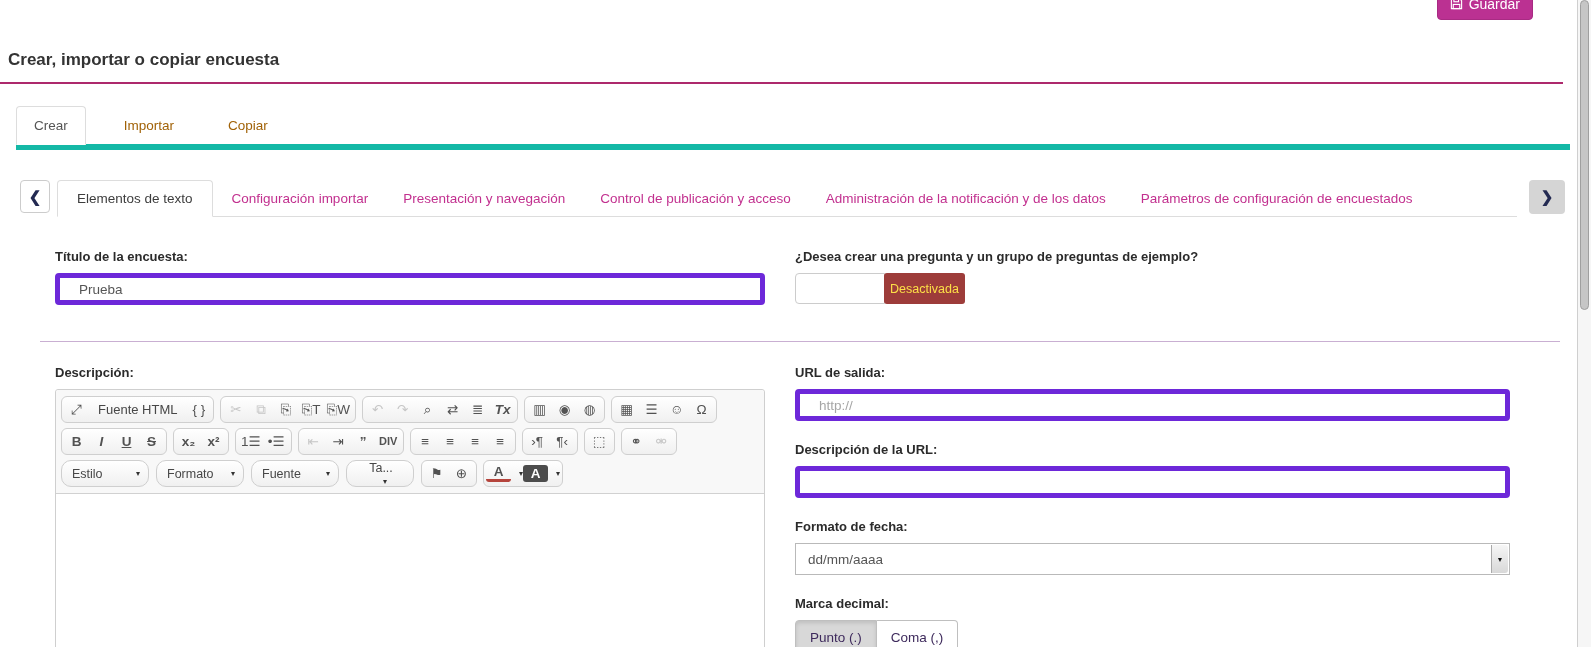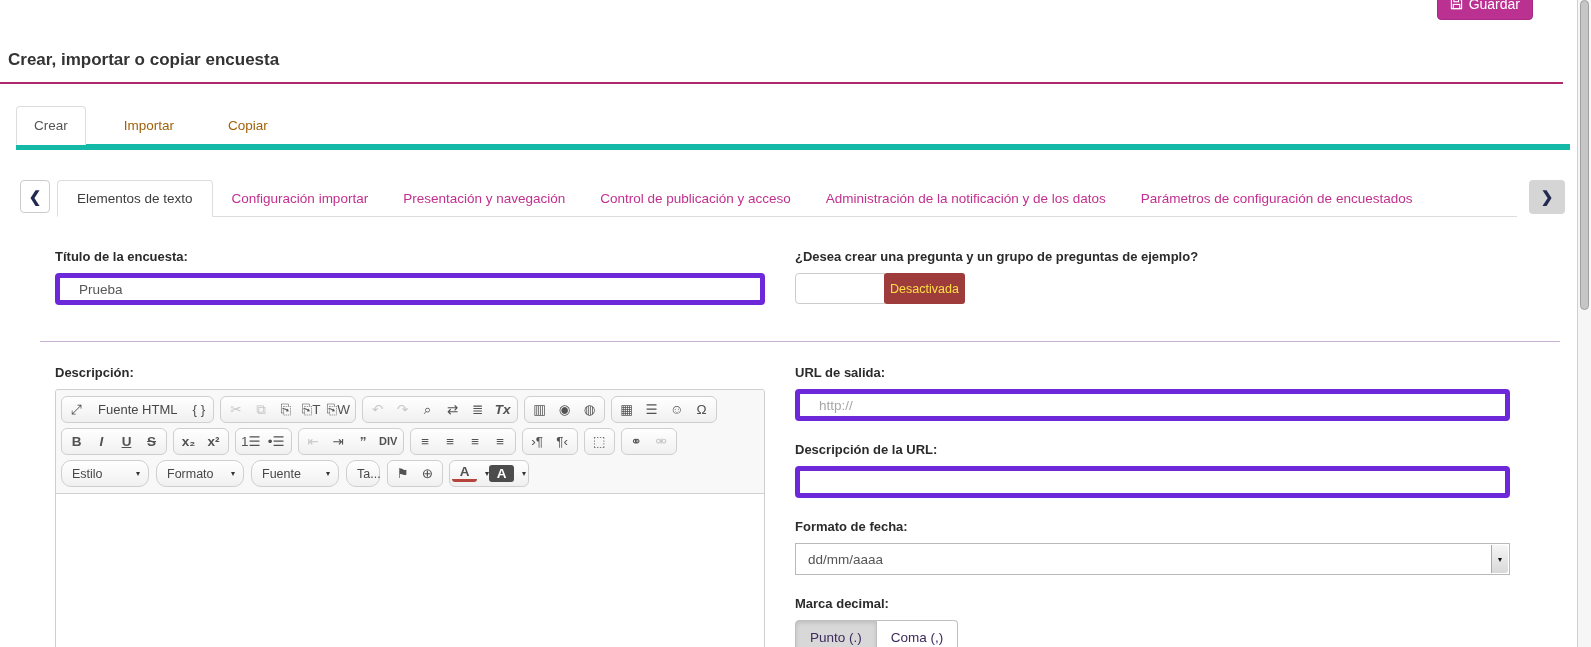--- a/index.html
+++ b/index.html
@@ -73,21 +73,21 @@
   .ckbtn.ita { font-style:italic; font-weight:bold; }
   .ckbtn.und { text-decoration:underline; font-weight:bold; }
   .ckbtn.str { text-decoration:line-through; font-weight:bold; }
   .ckbtn.tiny { font-size:11px; font-weight:bold; letter-spacing:0; }
   .src-label { font-size:13px; color:#474747; padding:0 9px; cursor:pointer; }
   .ck-combo {
     display:flex; align-items:center; justify-content:space-between; border:1px solid #cfcfcf; border-radius:10px;
     background:linear-gradient(#ffffff,#f0f0f0); height:27px; padding:0 8px 0 10px; margin-right:7px;
     font-size:12.5px; color:#474747; cursor:pointer;
   }
-  .w88 { width:88px; } .w58 { width:34px; }
+  .w88 { width:88px; } .w58 { width:68px;flex-direction:column; }
   .caret { font-size:8px; color:#333; margin-left:8px; }
   .fontcol { border-bottom:3px solid #b5443c; height:16px; font-weight:bold; }
   .bgcol { background:#4c4c4c; color:#fff; border-radius:3px; width:18px; height:17px; display:flex; align-items:center; justify-content:center; font-weight:bold; }
   .ck-content { height:400px; background:#fff; }
   
   .rfield { margin-bottom:21px; }
   .sel {
     position:relative; height:32px; border:1px solid #b9b9b9; border-radius:0; background:#fff;
     font-size:13.5px; color:#555; display:flex; align-items:center; padding-left:12px; cursor:pointer;
   }

